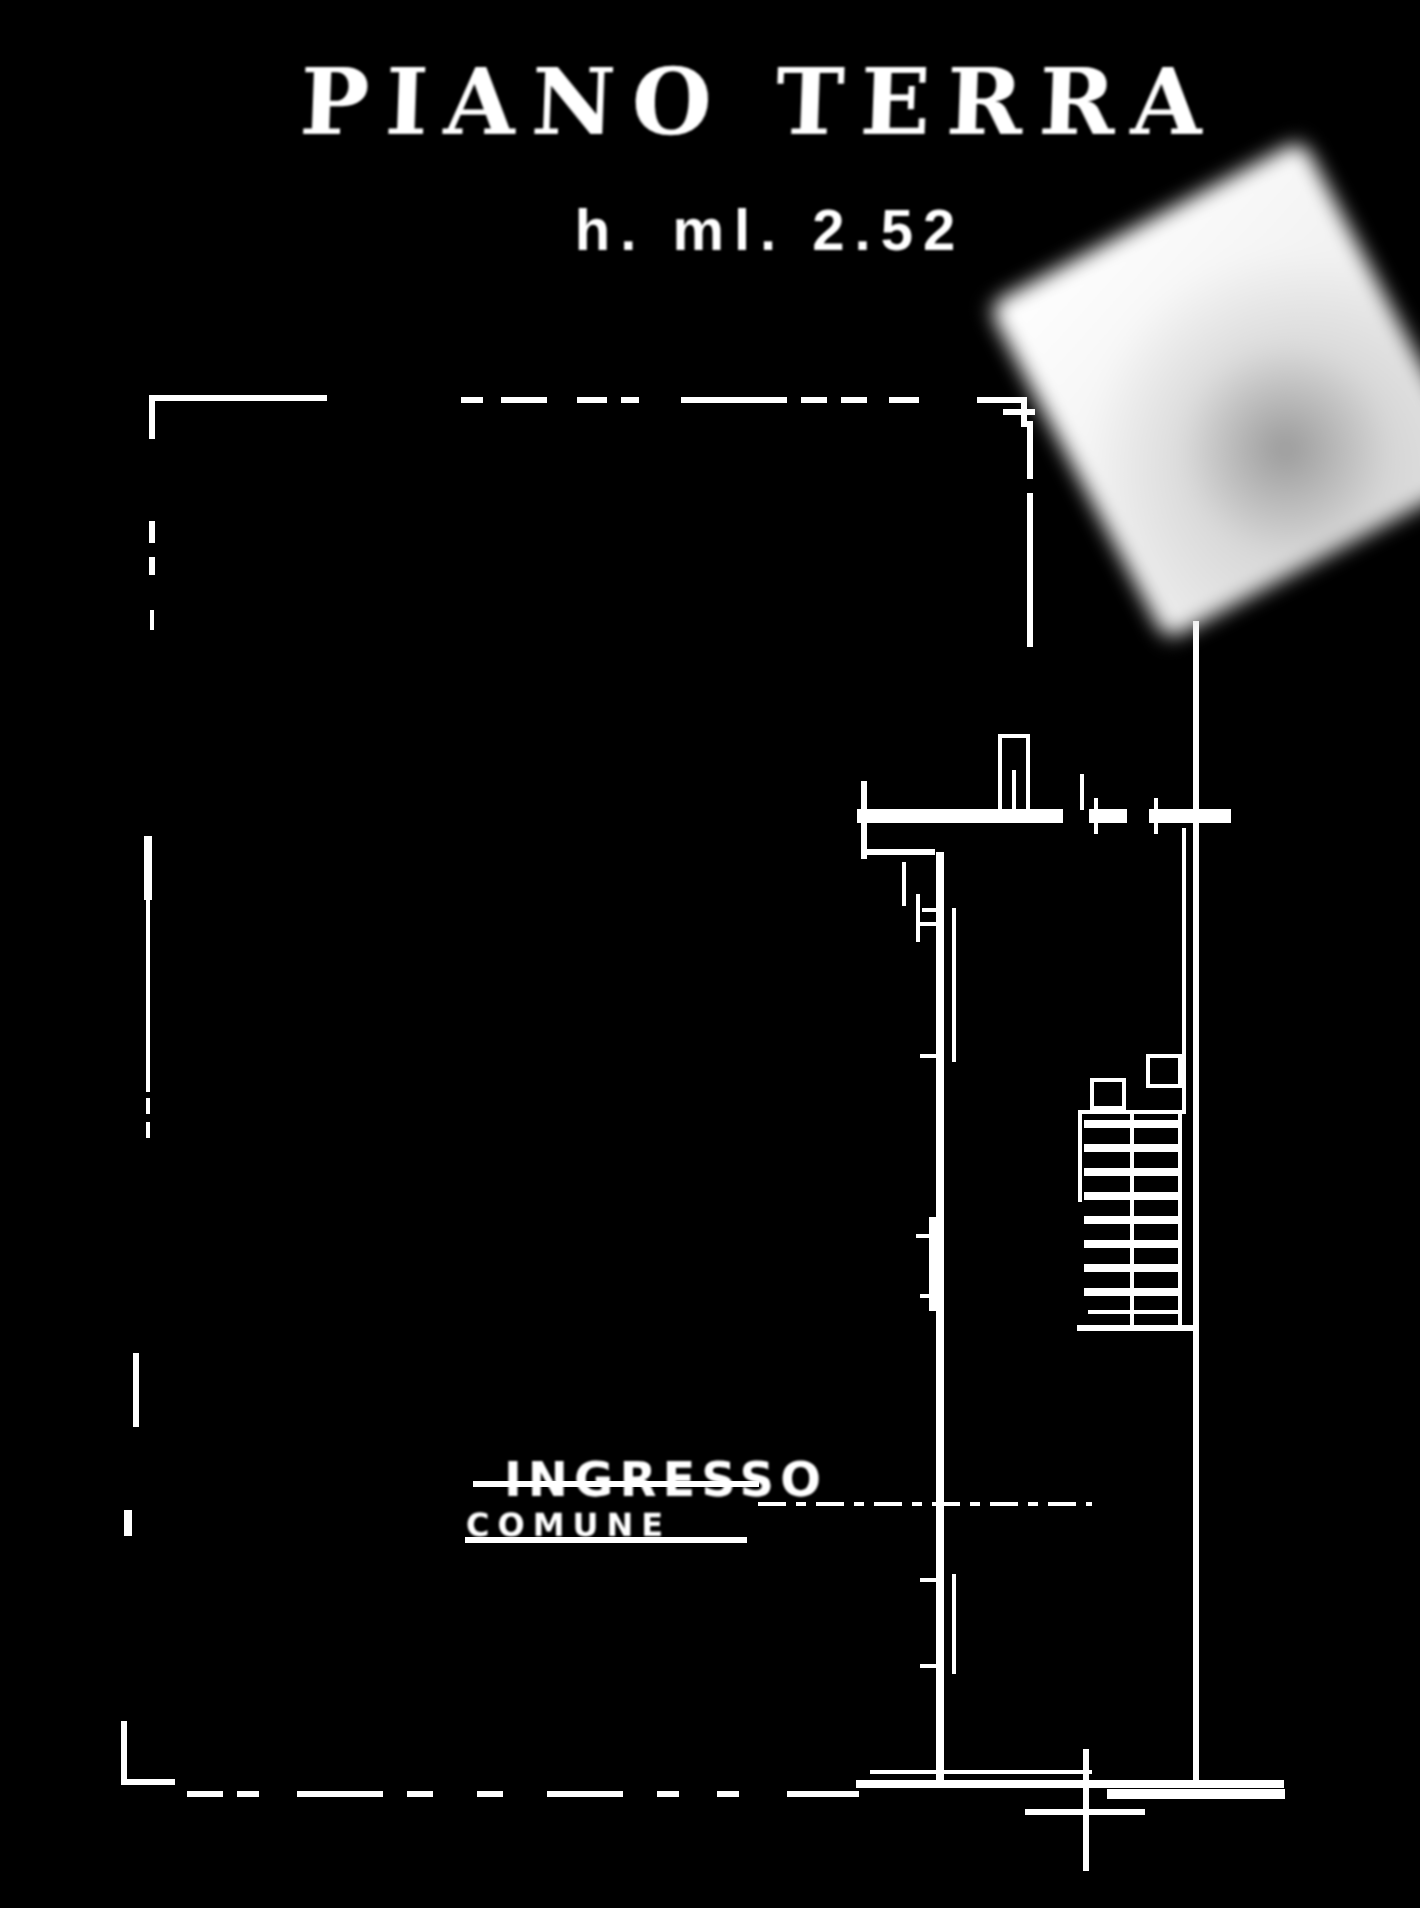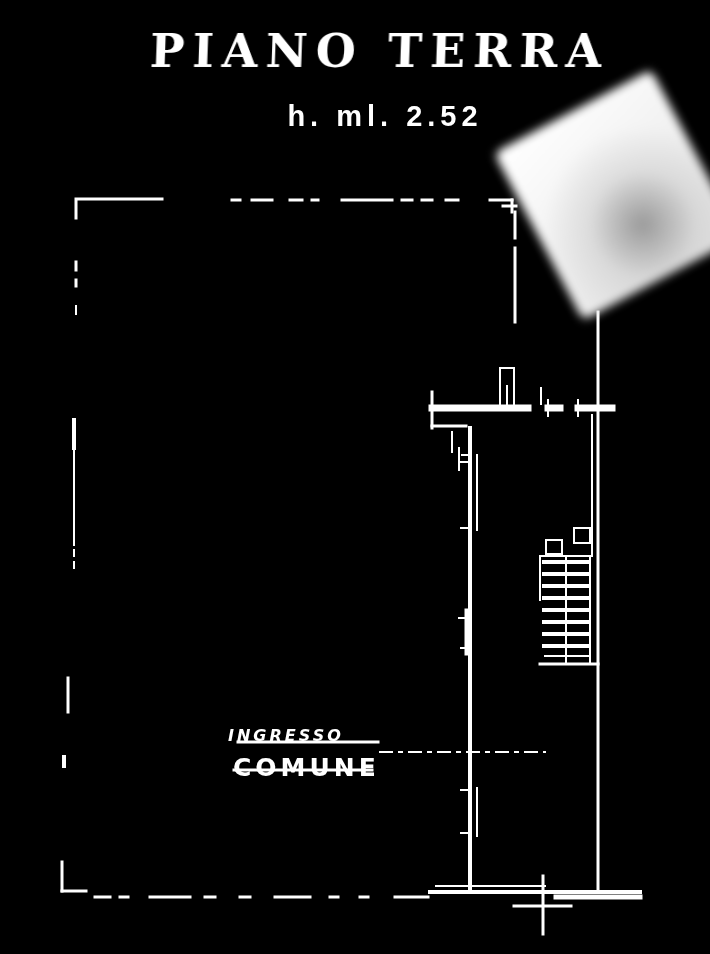--- a/index.html
+++ b/index.html
@@ -24,22 +24,22 @@
     text-align:center;
     font-family:"DejaVu Serif", serif;
     transform:skewX(-2deg);
   }
   .plan-subtitle{
     left:255px;top:100px;width:260px;
     font-size:29px;letter-spacing:5px;
     text-align:center;
     font-family:Liberation Sans, sans-serif;
   }
-  .entrance-line1{ left:228px;top:726px; font-size:16px;letter-spacing:3px;font-style:italic; }
-  .entrance-line2{ left:233px;top:753px; font-size:25px;letter-spacing:4px; }
+  .entrance-line1{ left:252px;top:726px; font-size:24px;letter-spacing:3px; }
+  .entrance-line2{ left:233px;top:753px; font-size:16px;letter-spacing:4px; }
   svg.plan{ position:absolute;left:0;top:0; }
   svg.plan path{ stroke:#fff; fill:none; stroke-linecap:square; }
   .stamp-patch{
     position:absolute;
     left:528px;top:100px;
     width:178px;height:190px;
     background:
       radial-gradient(circle at 55% 70%, rgba(140,140,140,0.85) 0%, rgba(190,190,190,0.4) 32%, rgba(255,255,255,0) 60%),
       linear-gradient(160deg,#ffffff 0%,#f2f2f2 45%,#e2e2e2 100%);
     transform:rotate(-28deg);

